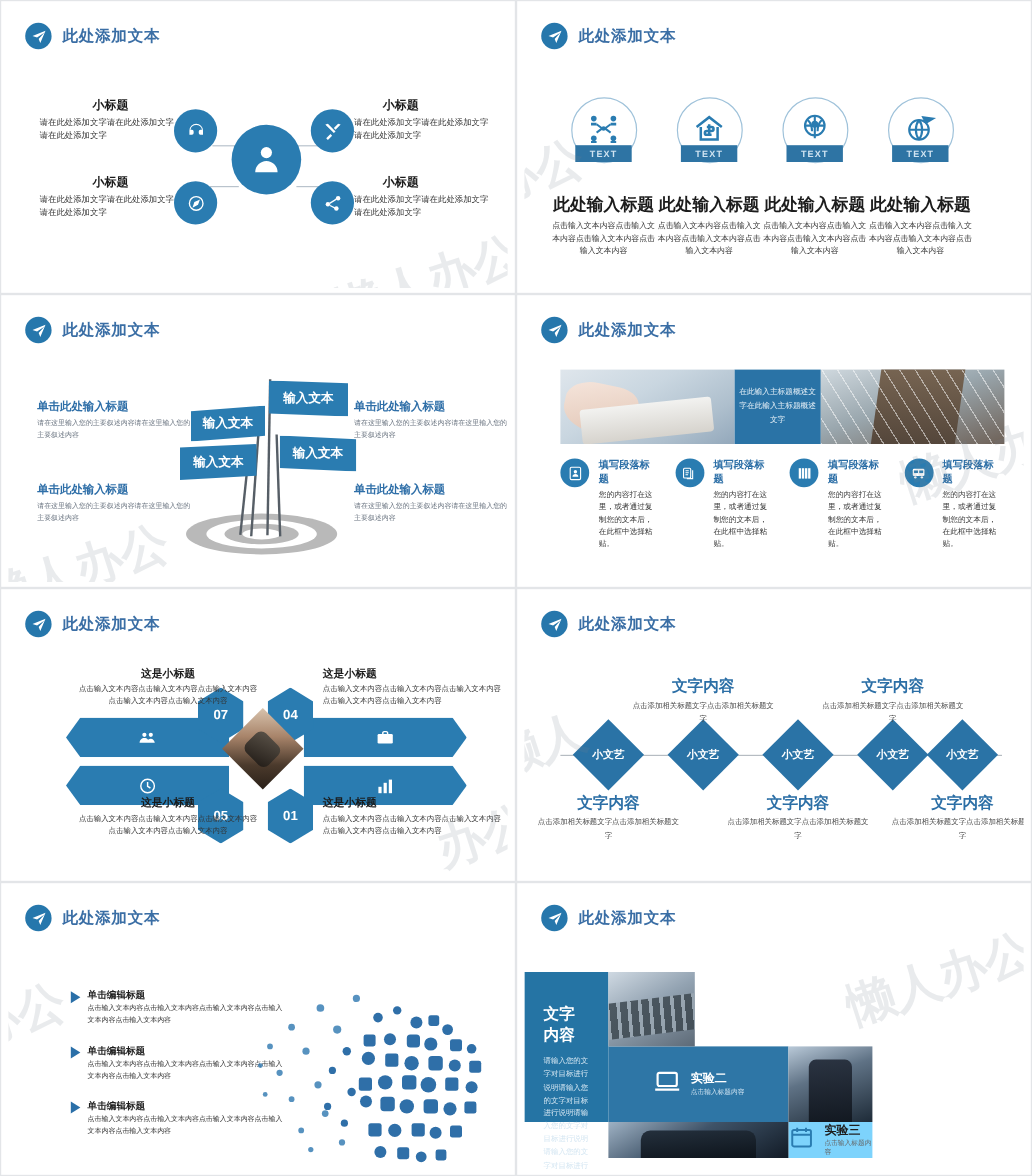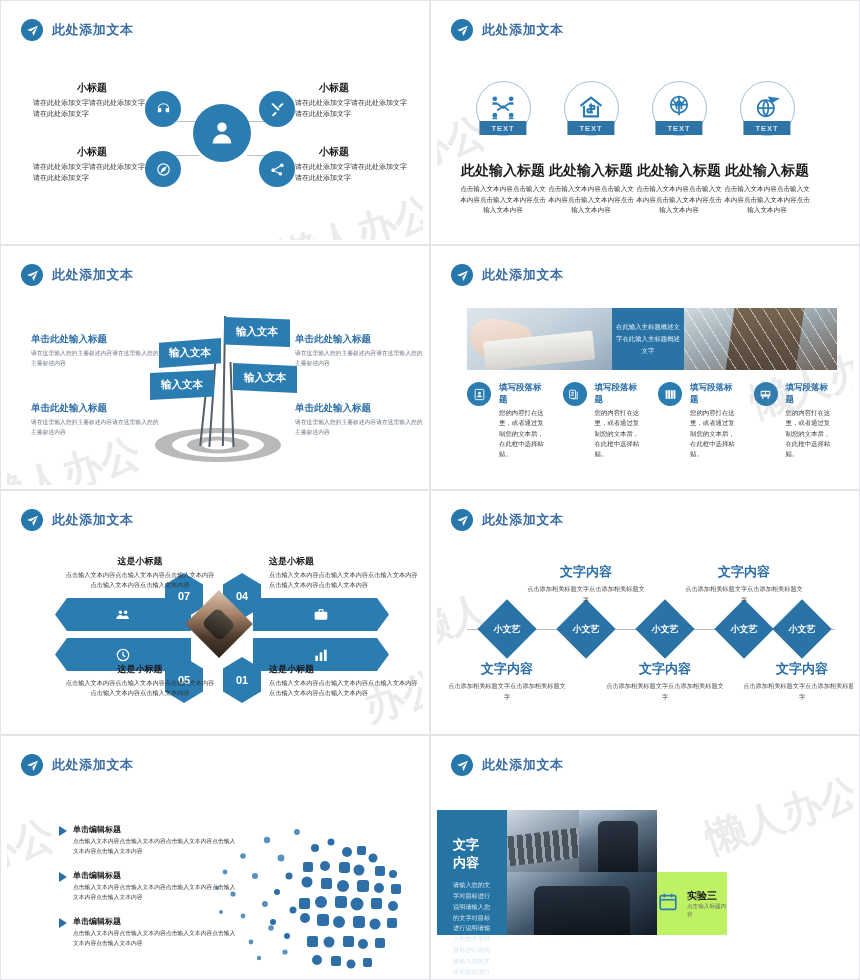--- a/index.html
+++ b/index.html
@@ -179,21 +179,21 @@
   .p8 .sv2:after{content:"";position:absolute;left:18%;top:22%;width:64%;height:86%;
      background:linear-gradient(175deg,#24303d,#0c1219);border-radius:8px 8px 0 0}
   .p8 .blk{background:#2e76a6;display:flex;align-items:center;justify-content:center;gap:8px}
   .p8 .blk svg{width:24px;height:24px}
   .p8 .blk .t{color:#fff;font-size:10px;font-weight:bold;margin-bottom:1px}
   .p8 .blk .s{color:#cfe3f1;font-size:5.6px}
   .p8 .white{background:#fff;display:flex;flex-direction:column;align-items:center;justify-content:center;gap:3px}
   .p8 .white svg{width:22px;height:22px}
   .p8 .white .t{color:#1e1e1e;font-size:9.5px;font-weight:bold}
   .p8 .white .s{color:#666;font-size:5.6px}
-  .p8 .wrow{background:#bef264;display:flex;align-items:center;justify-content:center;gap:8px}
+  .p8 .wrow{background:#7dd3fc;display:flex;align-items:center;justify-content:center;gap:8px}
   .p8 .wrow svg{width:22px;height:22px}
   .p8 .wrow .t{color:#1e1e1e;font-size:10px;font-weight:bold}
   .p8 .wrow .s{color:#666;font-size:5.6px}
   .p8 .side{background:#2574a4;padding:26px 16px 0 16px}
   .p8 .side .t{color:#fff;font-size:13px;font-weight:bold;margin-bottom:8px}
   .p8 .side .b{color:#d4e6f2;font-size:6.2px;line-height:1.75}
 </style>
 </head>
 <body>
 
@@ -693,20 +693,32 @@
       <span class="hdr-ic">
         <svg viewBox="0 0 24 24">
               <path d="M22 3 2 11l7 2.5L20 6l-8.5 9.5L14 22z" fill="#fff"></path>
             </svg>
       </span>
       <span class="hdr-txt">此处添加文本</span>
     </div>
 
     <div class="mos">
       <div class="ph kb"></div>
+      <div class="blk" style="grid-column:2 / span 2">
+        <span>
+          <svg viewBox="0 0 24 24" fill="none" stroke="#fff" stroke-width="1.8">
+                <rect x="4" y="5" width="16" height="11" rx="1.5"></rect>
+                <path d="M2 19h20"></path>
+              </svg>
+        </span>
+        <div>
+          <div class="t">实验二</div>
+          <div class="s">点击输入标题内容</div>
+        </div>
+      </div>
       <div class="ph sv"></div>
       <div class="side" style="grid-row:1 / span 2">
         <div class="t">文字内容</div>
         <div class="b">请输入您的文字对目标进行说明请输入您的文字对目标进行说明请输入您的文字对目标进行说明请输入您的文字对目标进行说明请输入您的文字对目标进行说明。</div>
       </div>
 
       <div class="ph sv2" style="grid-column:2 / span 2"></div>
       <div class="wrow">
         <span>
           <svg viewBox="0 0 24 24" fill="none" stroke="#2a7cb1" stroke-width="1.8">

